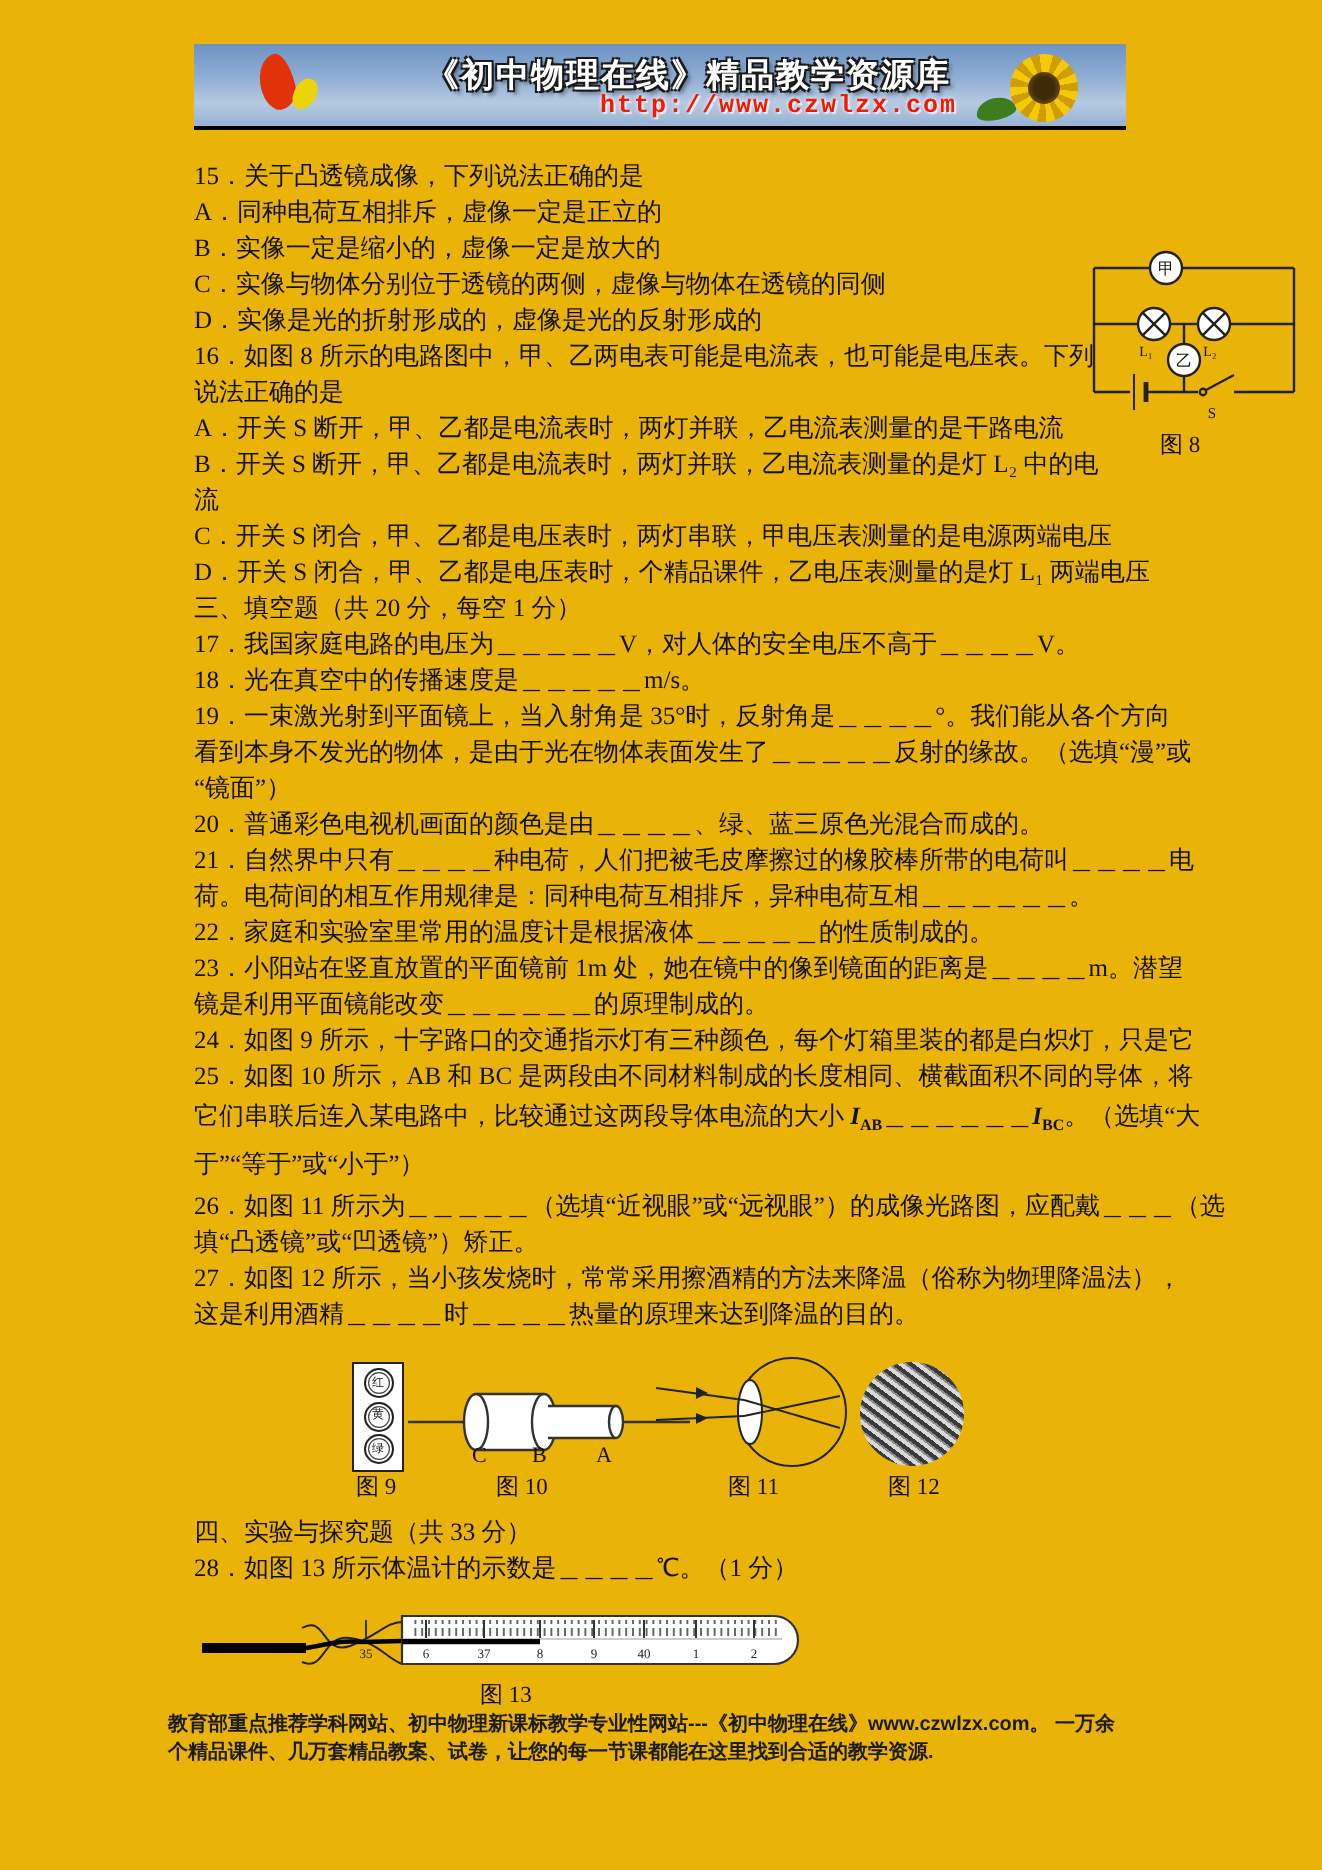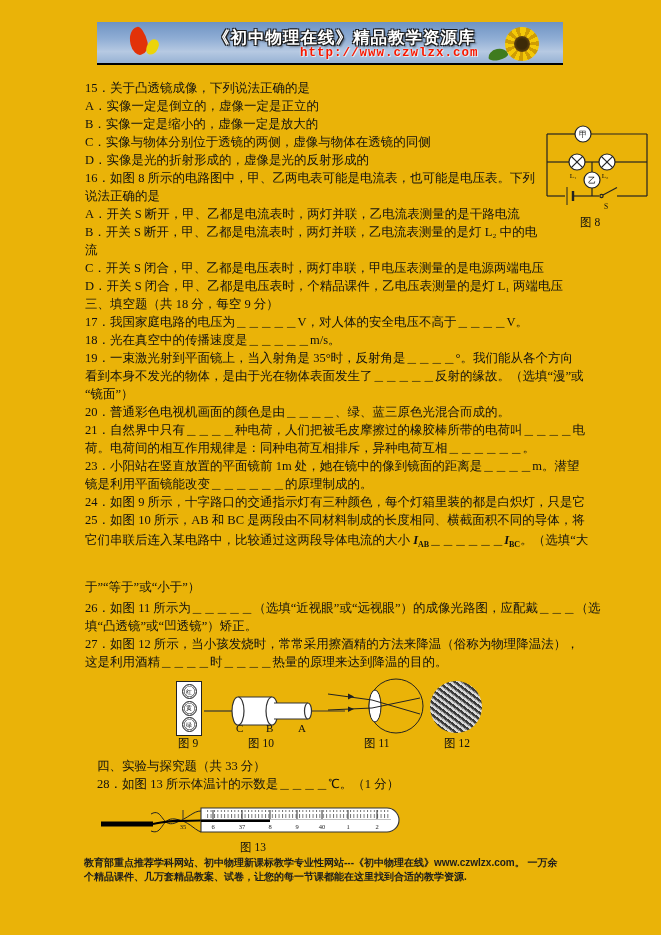--- a/index.html
+++ b/index.html
@@ -21,25 +21,25 @@
             letter-spacing:1px;font-family:"Liberation Mono",monospace;
             text-shadow:0 0 2px rgba(255,255,255,.95),1px 1px 0 rgba(255,255,255,.6);}
   .leaf{position:absolute;right:55px;top:27px;width:20px;height:11px;background:#3f7b1f;
             border-radius:50% 50% 50% 50%/65% 65% 35% 35%;transform:rotate(-12deg);}
   .sunflower{position:absolute;right:24px;top:5px;width:34px;height:34px;border-radius:50%;
             background:repeating-conic-gradient(#f4c908 0deg 16deg,#cf9d04 16deg 32deg);}
   .sunflower::after{content:"";position:absolute;left:9px;top:9px;width:16px;height:16px;border-radius:50%;
             background:radial-gradient(circle,#3c2a08 0 45%,#6b4a10 75%,#2e1f06 100%);}
 
   
-  .textcol{position:absolute;left:85px;top:79px;width:470px;}
+  .textcol{position:absolute;left:97px;top:79px;width:470px;}
   .textcol2{position:absolute;left:97px;top:757px;width:470px;}
   .line{white-space:nowrap;height:18px;line-height:18px;font-size:12.5px;}
   .line.tall1{height:23px;line-height:23px;}
-  .line.tall2{height:24px;line-height:24px;margin-top:23px;}
+  .line.tall2{height:24px;line-height:24px;}
   .isym{font-style:italic;font-weight:bold;}
   .isub{font-size:8px;font-weight:bold;vertical-align:-3px;letter-spacing:0;}
 
   
   .figcap{position:absolute;font-size:11.5px;font-weight:normal;white-space:nowrap;}
 
   
   .tlight{position:absolute;left:176px;top:681px;width:24px;height:49px;border:1.5px solid #222;
           background:#fff;padding:2px 0;display:flex;flex-direction:column;align-items:center;gap:1.5px;}
   .tl-circle{width:13px;height:13px;border:1.5px solid #222;border-radius:50%;
@@ -68,40 +68,41 @@
     <div class="logo-red"></div>
     <div class="logo-yellow"></div>
     <div class="banner-title">《初中物理在线》精品教学资源库</div>
     <div class="banner-url">http://www.czwlzx.com</div>
     <div class="leaf"></div>
     <div class="sunflower"></div>
   </div>
 
   <div class="textcol">
     <div class="line">15．关于凸透镜成像，下列说法正确的是</div>
-    <div class="line">A．实像一定是倒立的，虚像一定是正立的</div>
+    <div class="line">A．同种电荷互相排斥，虚像一定是正立的</div>
     <div class="line">B．实像一定是缩小的，虚像一定是放大的</div>
     <div class="line">C．实像与物体分别位于透镜的两侧，虚像与物体在透镜的同侧</div>
     <div class="line">D．实像是光的折射形成的，虚像是光的反射形成的</div>
     <div class="line">16．如图 8 所示的电路图中，甲、乙两电表可能是电流表，也可能是电压表。下列</div>
     <div class="line">说法正确的是</div>
     <div class="line">A．开关 S 断开，甲、乙都是电流表时，两灯并联，乙电流表测量的是干路电流</div>
     <div class="line">B．开关 S 断开，甲、乙都是电流表时，两灯并联，乙电流表测量的是灯 L₂ 中的电</div>
     <div class="line">流</div>
     <div class="line">C．开关 S 闭合，甲、乙都是电压表时，两灯串联，甲电压表测量的是电源两端电压</div>
     <div class="line">D．开关 S 闭合，甲、乙都是电压表时，个精品课件，乙电压表测量的是灯 L₁ 两端电压</div>
-    <div class="line">三、填空题（共 18 分，每空 9 分）</div>
+    <div class="line">三、填空题（共 20 分，每空 1 分）</div>
     <div class="line">17．我国家庭电路的电压为＿＿＿＿＿V，对人体的安全电压不高于＿＿＿＿V。</div>
     <div class="line">18．光在真空中的传播速度是＿＿＿＿＿m/s。</div>
     <div class="line">19．一束激光射到平面镜上，当入射角是 35°时，反射角是＿＿＿＿°。我们能从各个方向</div>
     <div class="line">看到本身不发光的物体，是由于光在物体表面发生了＿＿＿＿＿反射的缘故。（选填“漫”或</div>
     <div class="line">“镜面”）</div>
     <div class="line">20．普通彩色电视机画面的颜色是由＿＿＿＿、绿、蓝三原色光混合而成的。</div>
     <div class="line">21．自然界中只有＿＿＿＿种电荷，人们把被毛皮摩擦过的橡胶棒所带的电荷叫＿＿＿＿电</div>
     <div class="line">荷。电荷间的相互作用规律是：同种电荷互相排斥，异种电荷互相＿＿＿＿＿＿。</div>
+    <div class="line">22．家庭和实验室里常用的温度计是根据液体＿＿＿＿＿的性质制成的。</div>
     <div class="line">23．小阳站在竖直放置的平面镜前 1m 处，她在镜中的像到镜面的距离是＿＿＿＿m。潜望</div>
     <div class="line">镜是利用平面镜能改变＿＿＿＿＿＿的原理制成的。</div>
     <div class="line">24．如图 9 所示，十字路口的交通指示灯有三种颜色，每个灯箱里装的都是白炽灯，只是它</div>
     <div class="line">25．如图 10 所示，AB 和 BC 是两段由不同材料制成的长度相同、横截面积不同的导体，将</div>
     <div class="line tall1">
       <span>它们串联后连入某电路中，比较通过这两段导体电流的大小 </span><span class="isym">I</span><span class="isub">AB</span><span>＿＿＿＿＿＿</span><span class="isym">I</span><span class="isub">BC</span><span>。（选填“大</span>
     </div>
     <div class="line tall2">于”“等于”或“小于”）</div>
     <div class="line">26．如图 11 所示为＿＿＿＿＿（选填“近视眼”或“远视眼”）的成像光路图，应配戴＿＿＿（选</div>
     <div class="line">填“凸透镜”或“凹透镜”）矫正。</div>

